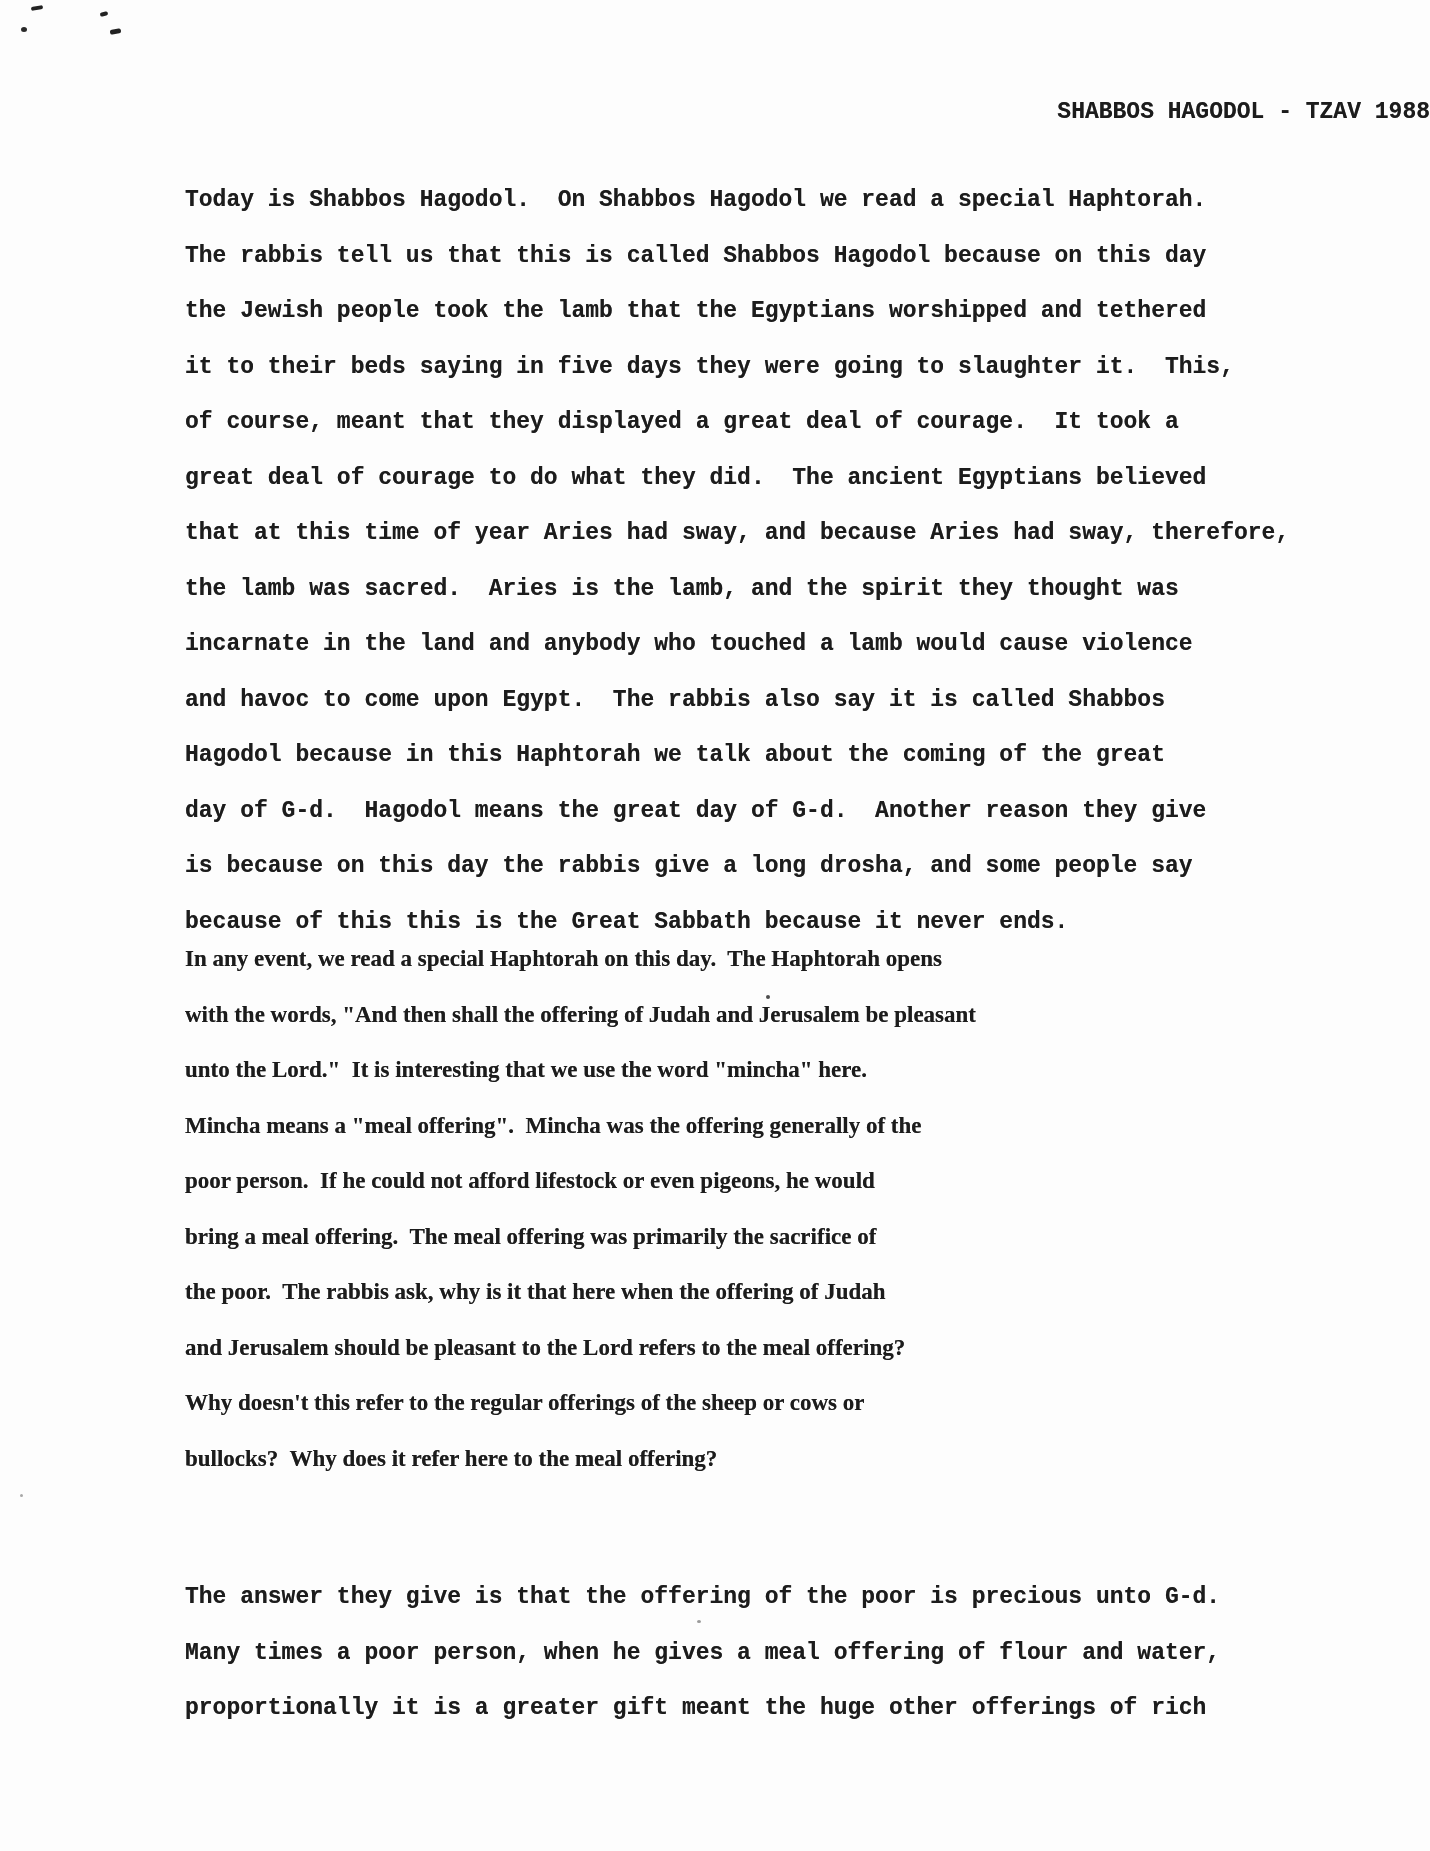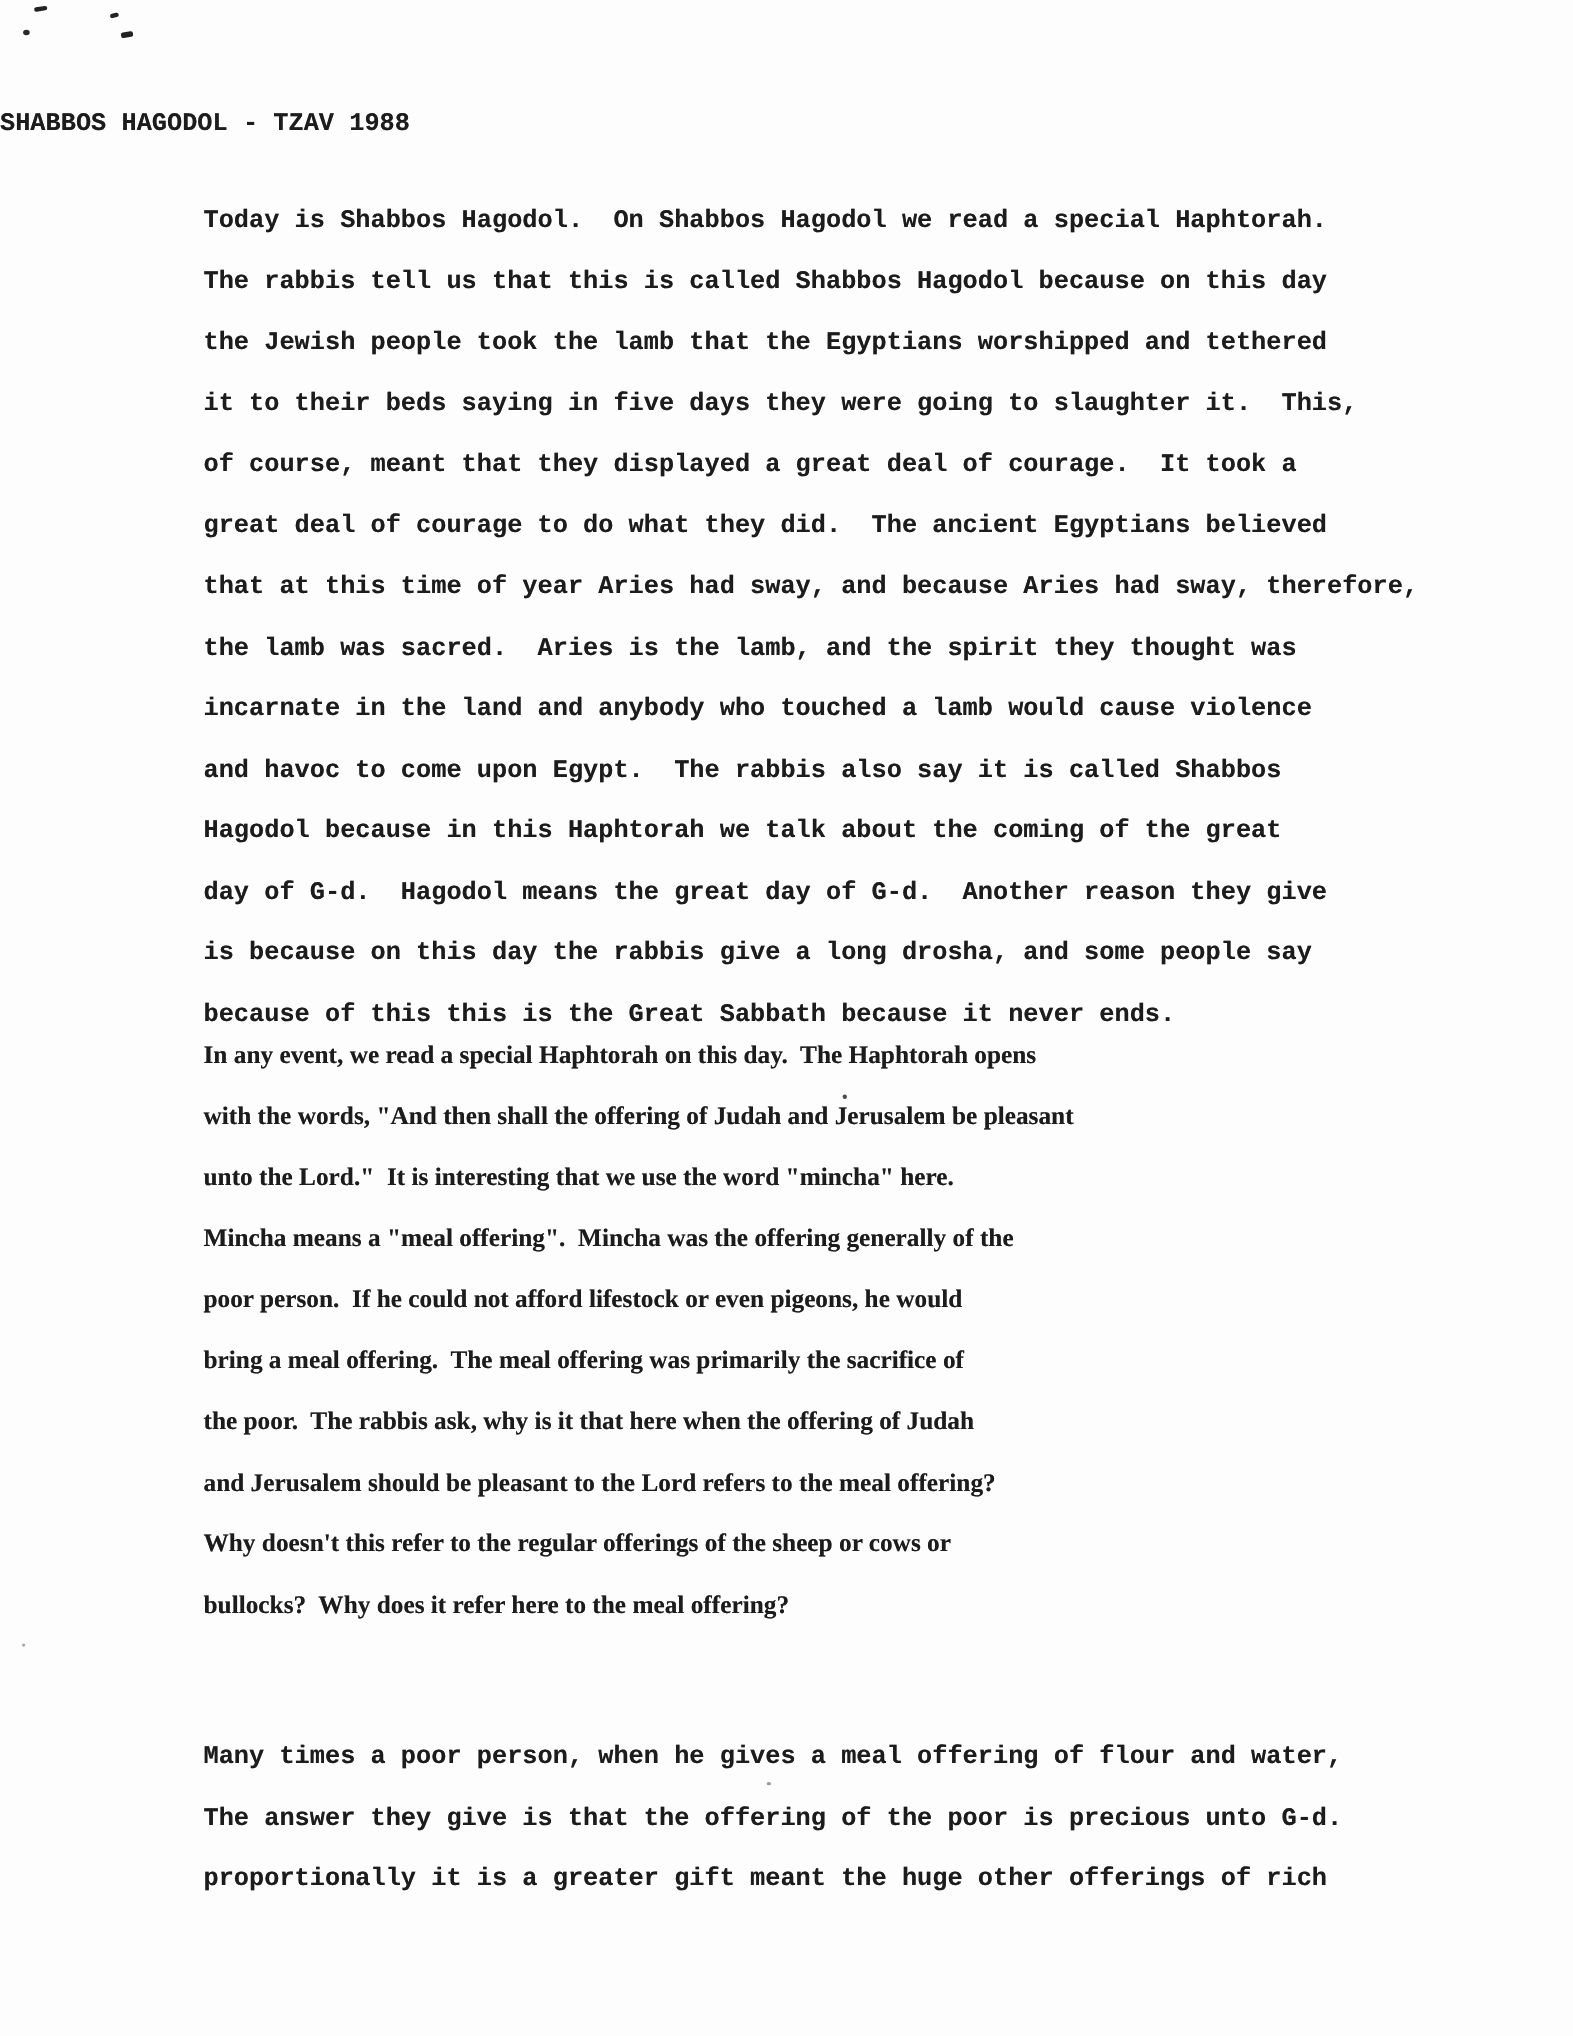--- a/index.html
+++ b/index.html
@@ -16,21 +16,21 @@
     overflow: hidden;
     font-family: "Liberation Mono", "DejaVu Sans Mono", monospace;
     color: var(--ink);
     font-weight: 700;
   }
   .title-block {
     position: absolute;
     top: 97px;
     left: 0;
     width: 1430px;
-    text-align: left;
+    text-align: right;
     font-size: 23px;
     line-height: 31.5px;
     letter-spacing: 0;
     text-shadow: 0 0 0.6px rgba(10,10,10,0.55);
   }
   .para {
     position: absolute;
     left: 158px;
     font-size: 23px;
     line-height: 55.5px;
@@ -66,15 +66,15 @@
   <span class="ink ink-dot-2"></span>
   <span class="ink ink-dot-3"></span>
   <span class="ink ink-dot-4"></span>
 
   <div class="title-block">
     <div>SHABBOS HAGODOL - TZAV 1988</div>
   </div>
 
   <div class="para para-1"><div class="line">Today is Shabbos Hagodol.  On Shabbos Hagodol we read a special Haphtorah.</div><div class="line">The rabbis tell us that this is called Shabbos Hagodol because on this day</div><div class="line">the Jewish people took the lamb that the Egyptians worshipped and tethered</div><div class="line">it to their beds saying in five days they were going to slaughter it.  This,</div><div class="line">of course, meant that they displayed a great deal of courage.  It took a</div><div class="line">great deal of courage to do what they did.  The ancient Egyptians believed</div><div class="line">that at this time of year Aries had sway, and because Aries had sway, therefore,</div><div class="line">the lamb was sacred.  Aries is the lamb, and the spirit they thought was</div><div class="line">incarnate in the land and anybody who touched a lamb would cause violence</div><div class="line">and havoc to come upon Egypt.  The rabbis also say it is called Shabbos</div><div class="line">Hagodol because in this Haphtorah we talk about the coming of the great</div><div class="line">day of G-d.  Hagodol means the great day of G-d.  Another reason they give</div><div class="line">is because on this day the rabbis give a long drosha, and some people say</div><div class="line">because of this this is the Great Sabbath because it never ends.</div></div>
   <div class="para para-2"><div class="line">In any event, we read a special Haphtorah on this day.  The Haphtorah opens</div><div class="line">with the words, "And then shall the offering of Judah and Jerusalem be pleasant</div><div class="line">unto the Lord."  It is interesting that we use the word "mincha" here.</div><div class="line">Mincha means a "meal offering".  Mincha was the offering generally of the</div><div class="line">poor person.  If he could not afford lifestock or even pigeons, he would</div><div class="line">bring a meal offering.  The meal offering was primarily the sacrifice of</div><div class="line">the poor.  The rabbis ask, why is it that here when the offering of Judah</div><div class="line">and Jerusalem should be pleasant to the Lord refers to the meal offering?</div><div class="line">Why doesn't this refer to the regular offerings of the sheep or cows or</div><div class="line">bullocks?  Why does it refer here to the meal offering?</div></div>
-  <div class="para para-3"><div class="line">Many times a poor person, when he gives a meal offering of flour and water,</div><div class="line">The answer they give is that the offering of the poor is precious unto G-d.</div><div class="line">proportionally it is a greater gift meant the huge other offerings of rich</div></div>
+  <div class="para para-3"><div class="line">The answer they give is that the offering of the poor is precious unto G-d.</div><div class="line">Many times a poor person, when he gives a meal offering of flour and water,</div><div class="line">proportionally it is a greater gift meant the huge other offerings of rich</div></div>
 
 </div>
 
 </body></html>

